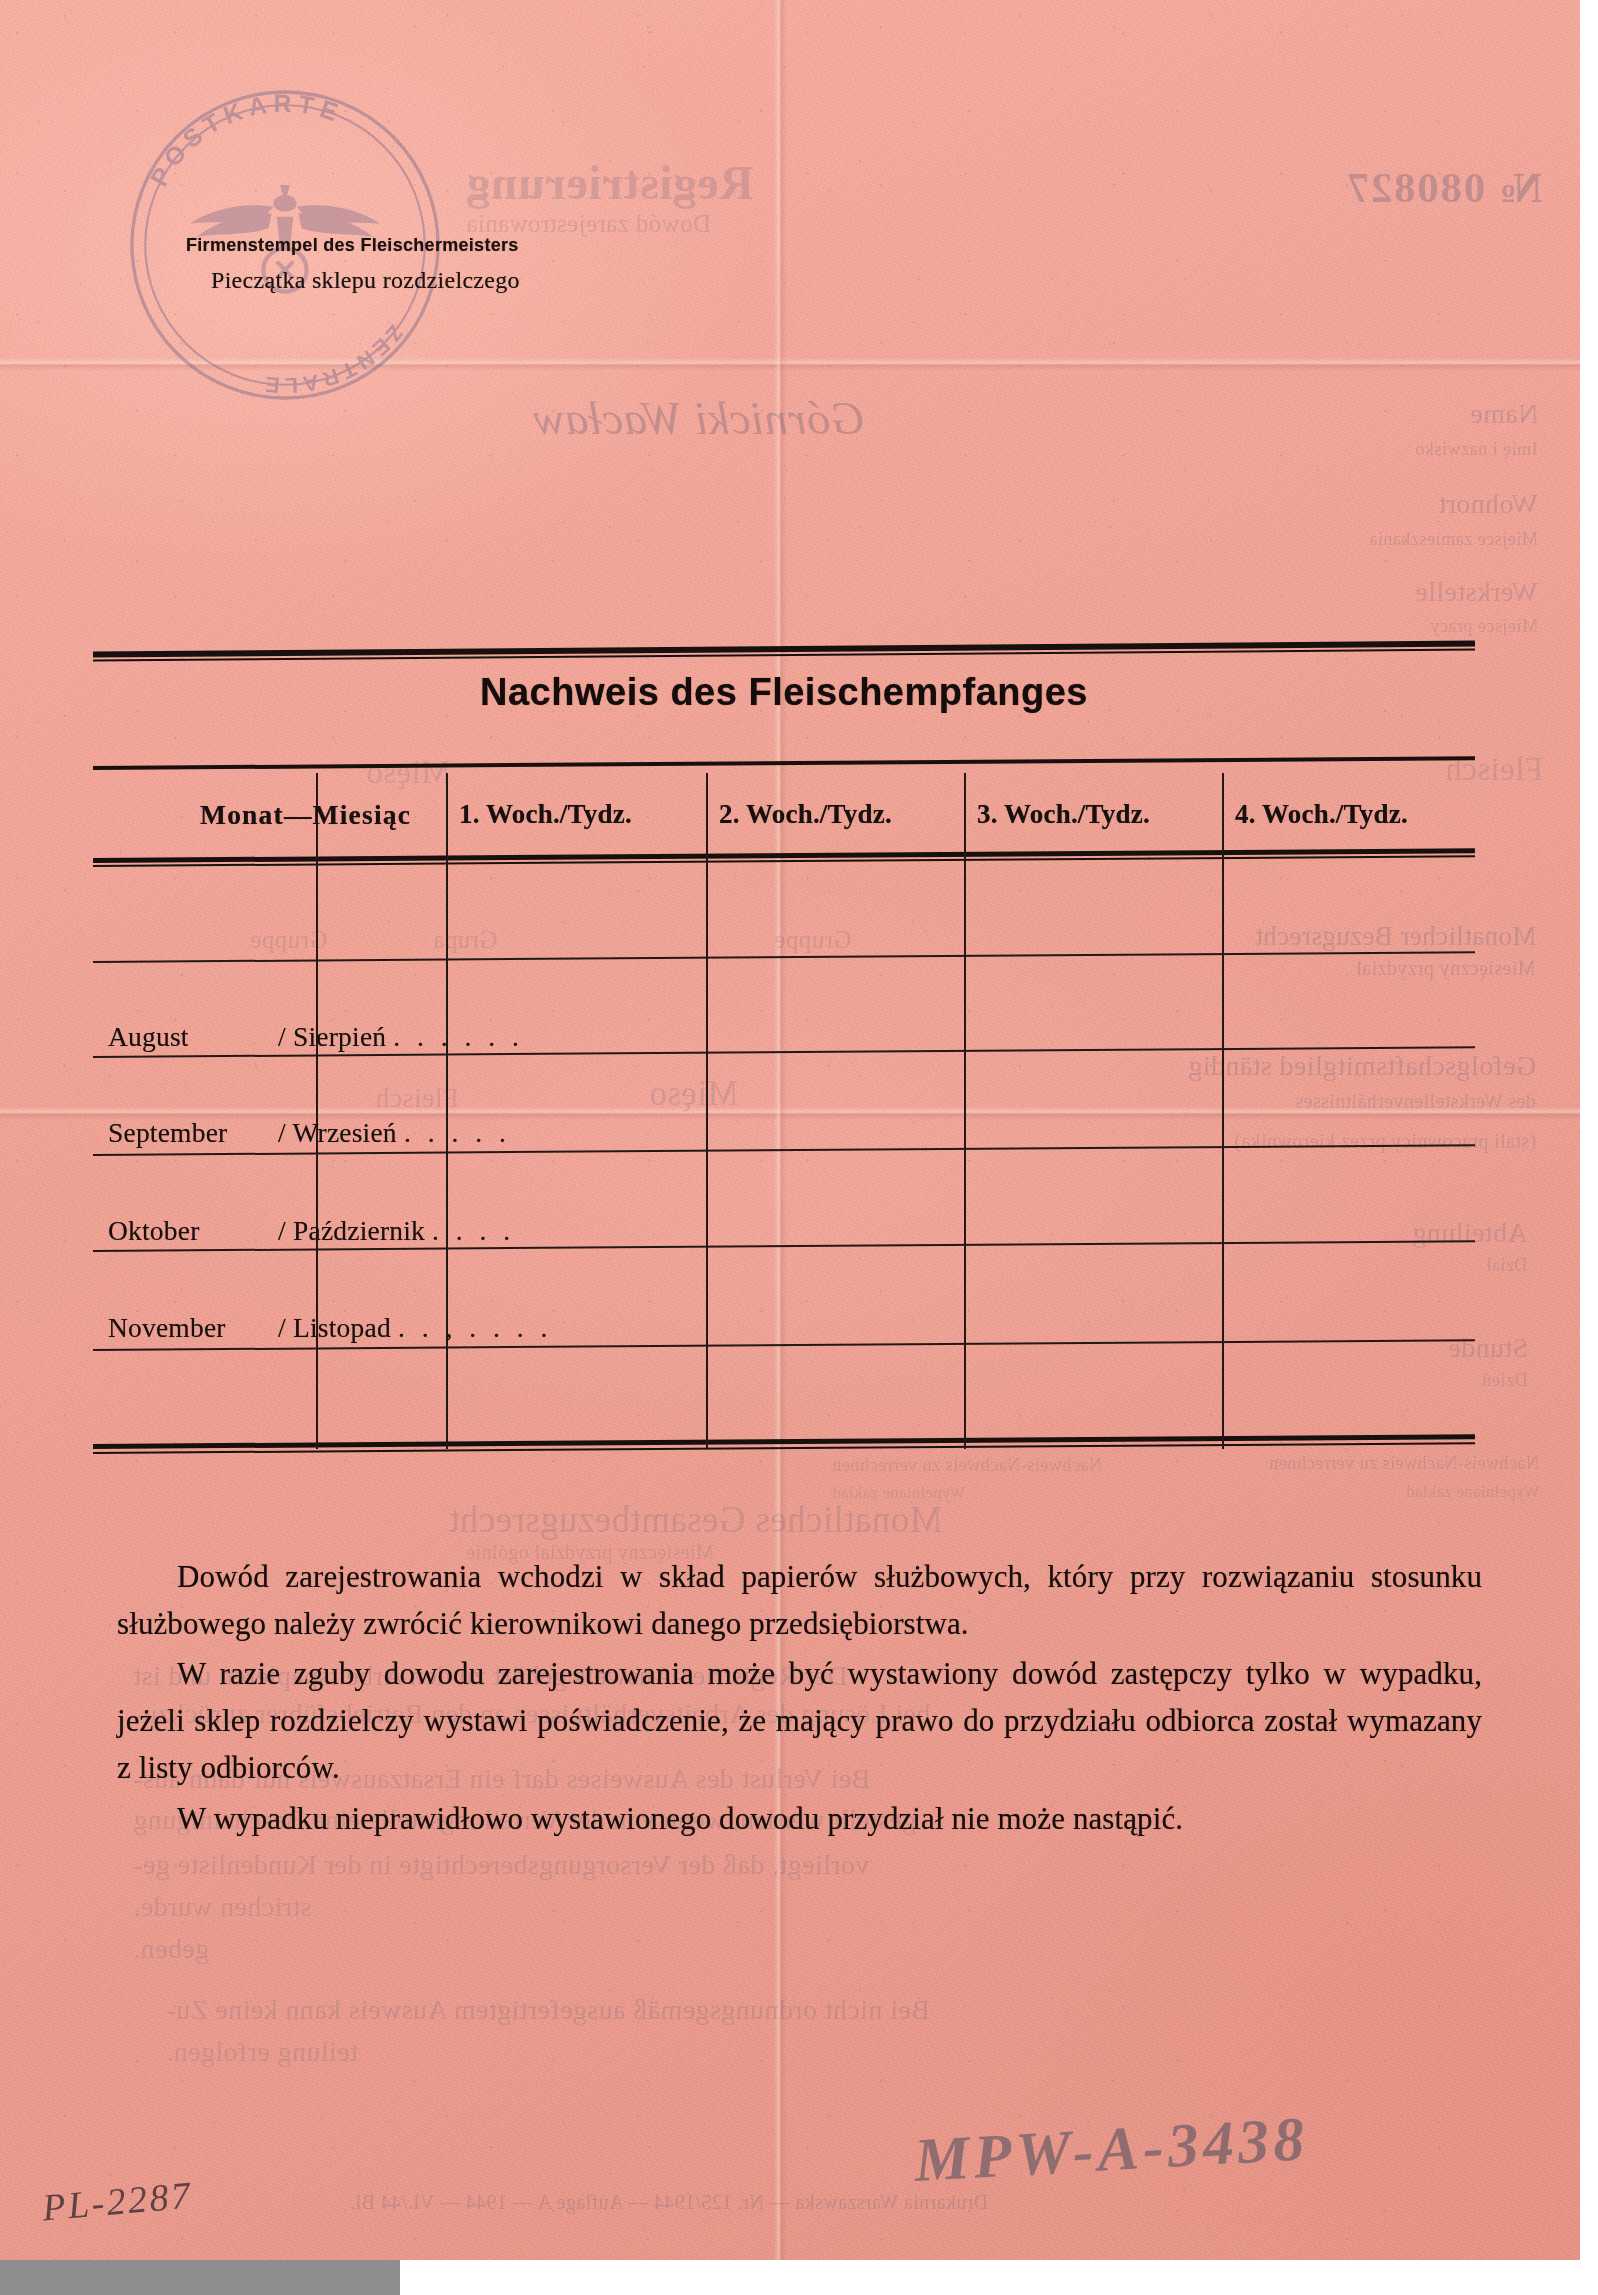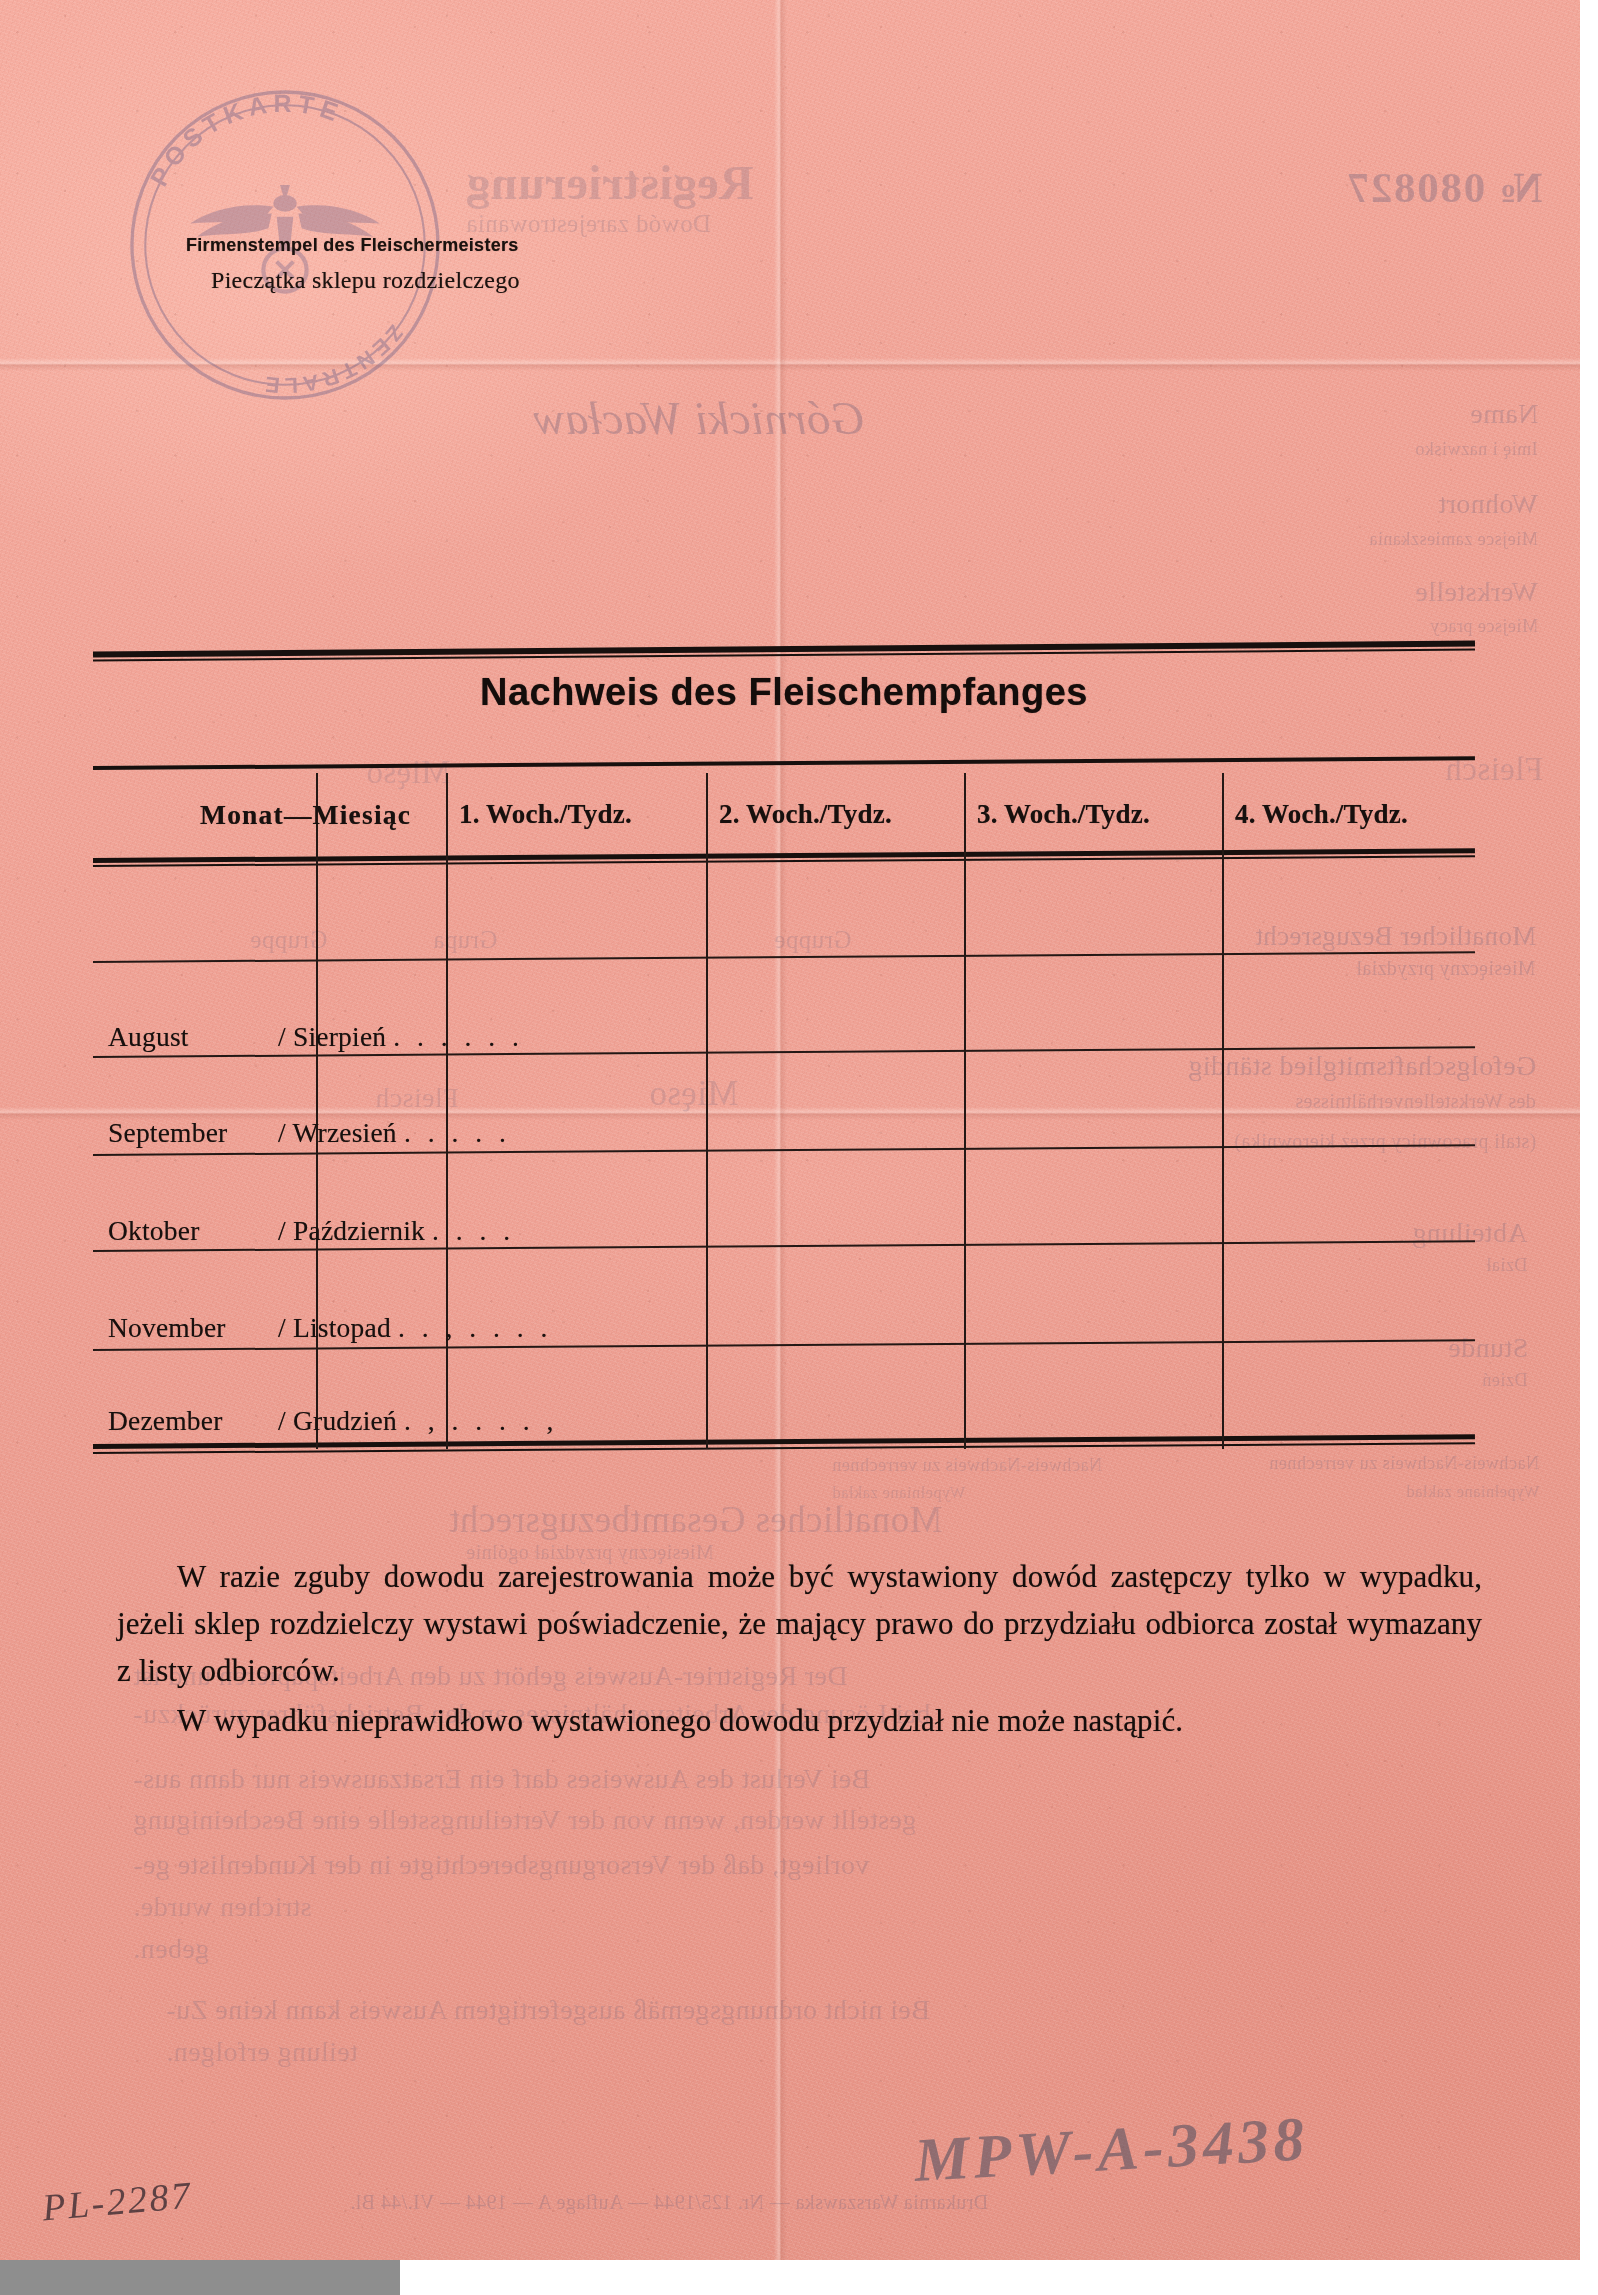--- a/index.html
+++ b/index.html
@@ -514,28 +514,24 @@
         <span class="m-pl">/ Październik</span>
         <span class="m-dots">. . . .</span>
       </div>
 
       <div class="month-row" style="top:546px">
         <span class="m-de">November</span>
         <span class="m-pl">/ Listopad</span>
         <span class="m-dots">. . , . . . .</span>
       </div>
 
-      <div class="month-row" style="top:639px">
-        <span class="m-de">Dezember</span>
-        <span class="m-pl">/ Grudzień</span>
-        <span class="m-dots">. , . . . . ,</span>
-      </div>
     </div>
 
     <div class="body-text">
+      <p>Dowód zarejestrowania wchodzi w skład papierów służbowych, który przy rozwiązaniu stosunku służbowego należy zwrócić kierownikowi danego przedsiębiorstwa.</p>
       <p>W razie zguby dowodu zarejestrowania może być wystawiony dowód zastępczy tylko w wypadku, jeżeli sklep rozdzielczy wystawi poświadczenie, że mający prawo do przydziału odbiorca został wymazany z listy odbiorców.</p>
       <p>W wypadku nieprawidłowo wystawionego dowodu przydział nie może nastąpić.</p>
     </div>
 
     <div class="pencil-cat">MPW-A-3438</div>
 
   </div>
 
   <div class="pencil-small">PL-2287</div>
 

